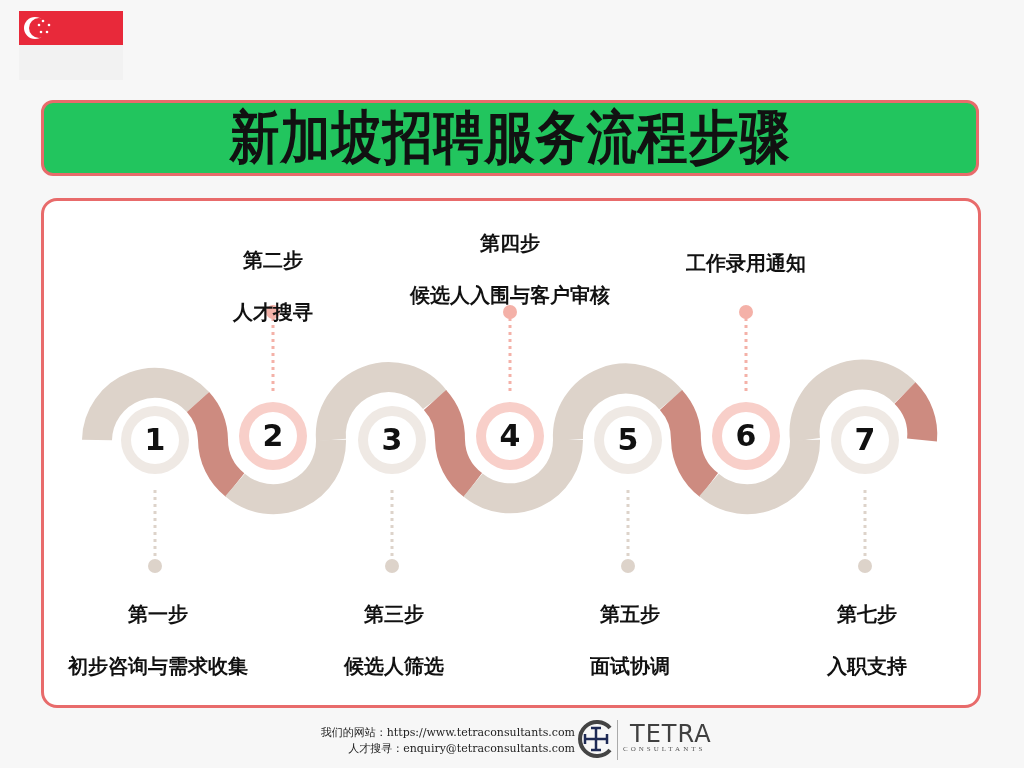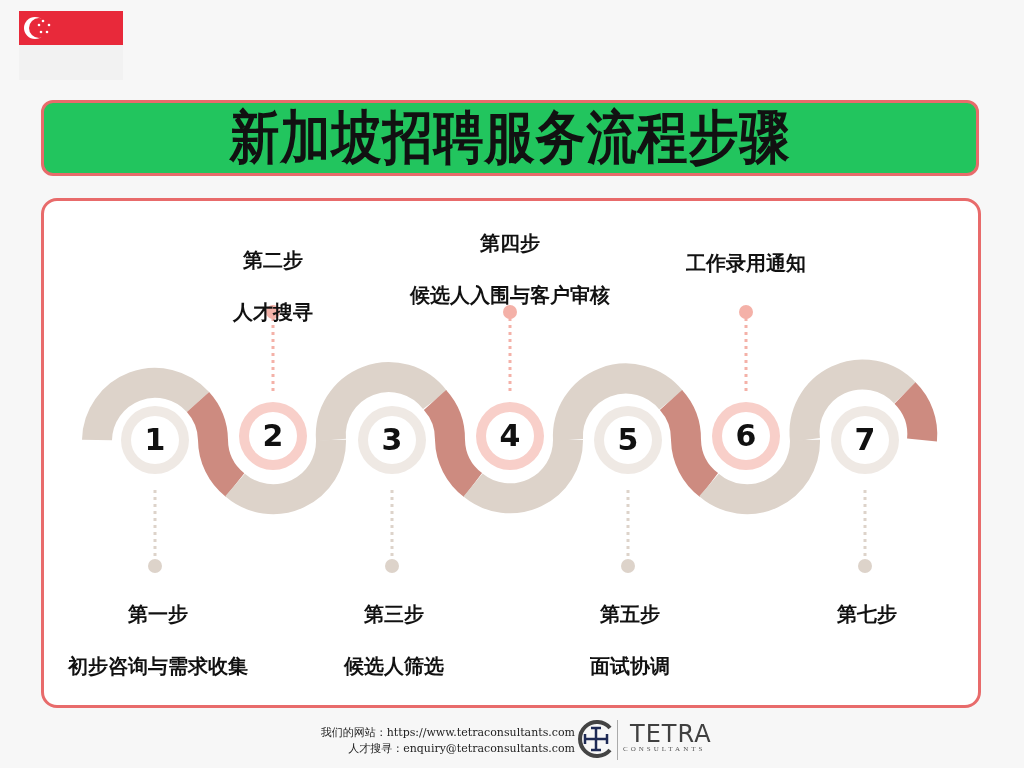--- a/index.html
+++ b/index.html
@@ -153,20 +153,21 @@
 <div class="label" style="left:264px;top:598px">
   <div class="step">第三步</div>
   <div class="desc">候选人筛选</div>
 </div>
 <div class="label" style="left:500px;top:598px">
   <div class="step">第五步</div>
   <div class="desc">面试协调</div>
 </div>
 <div class="label" style="left:737px;top:598px">
   <div class="step">第七步</div>
+  <div class="desc">入职支持</div>
 </div>
 
 <div class="footer-text">
   <div>我们的网站：https://www.tetraconsultants.com</div>
   <div>人才搜寻：enquiry@tetraconsultants.com</div>
 </div>
 <svg class="logo" width="40" height="40">
   <path d="M 34 9 A 17 17 0 1 0 34 31" fill="none" stroke="#444" stroke-width="4"></path>
   <g stroke="#1e2a55" stroke-width="2.5" fill="none">
     <line x1="20" y1="9" x2="20" y2="31"></line>

